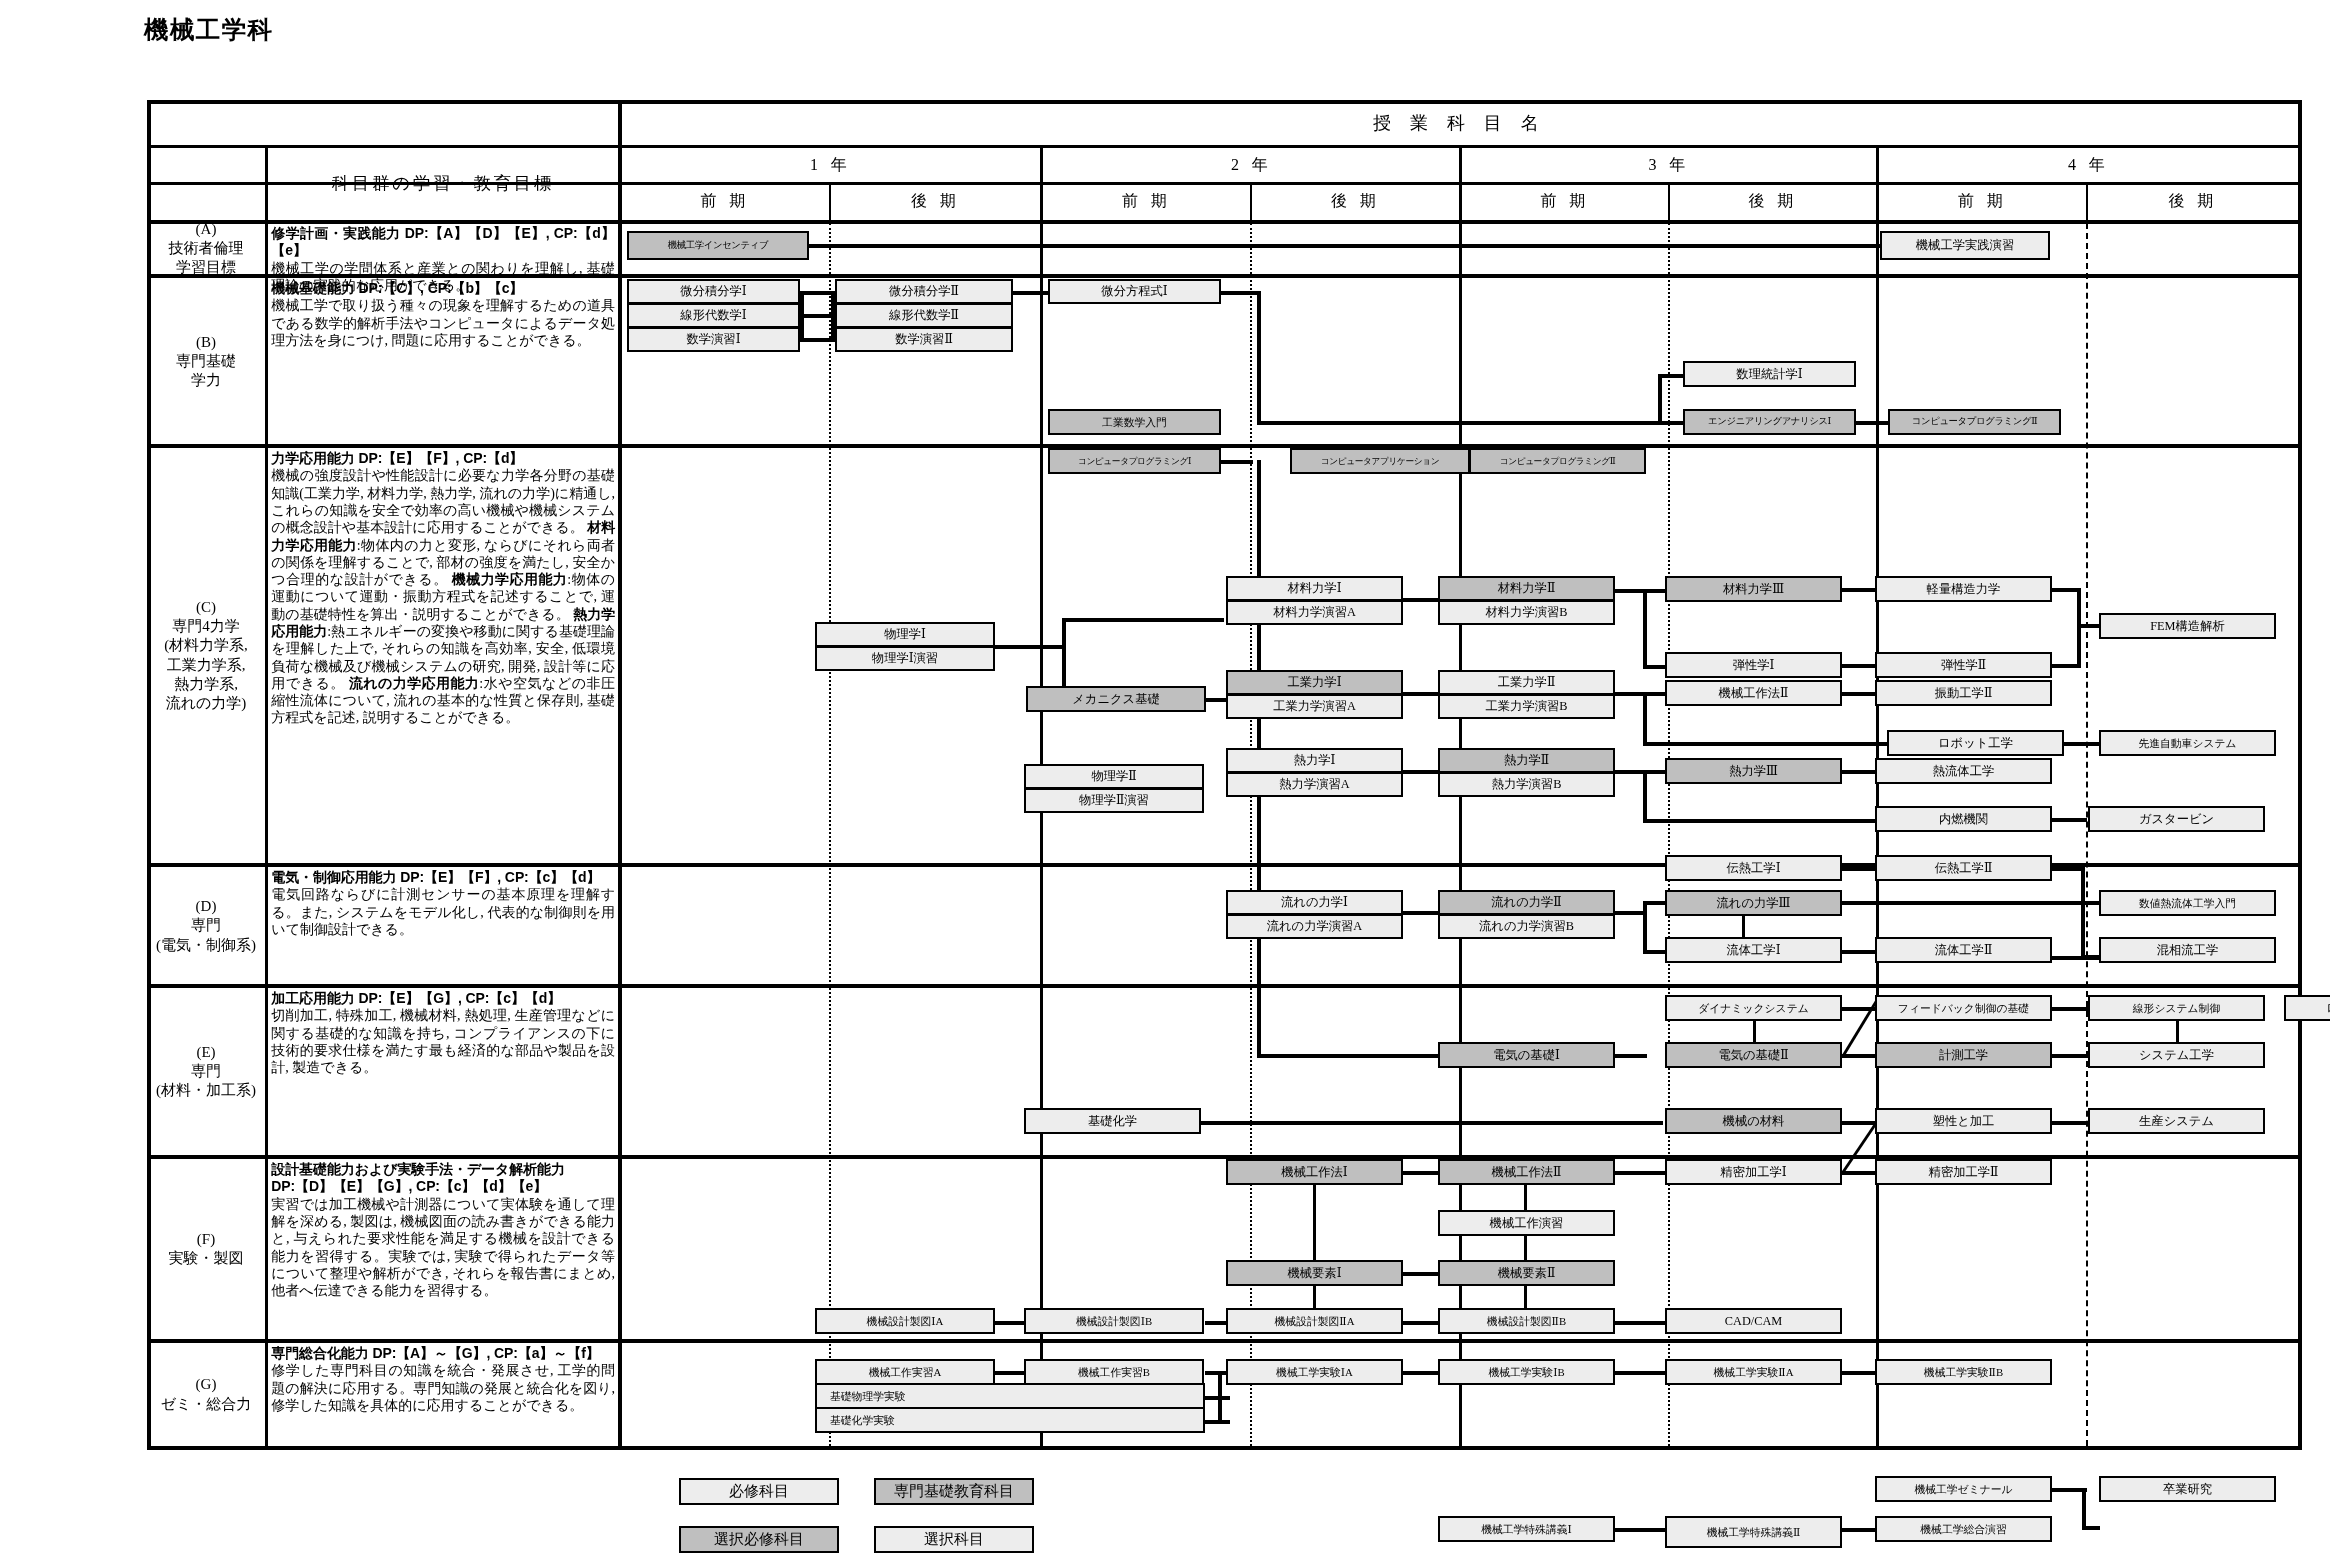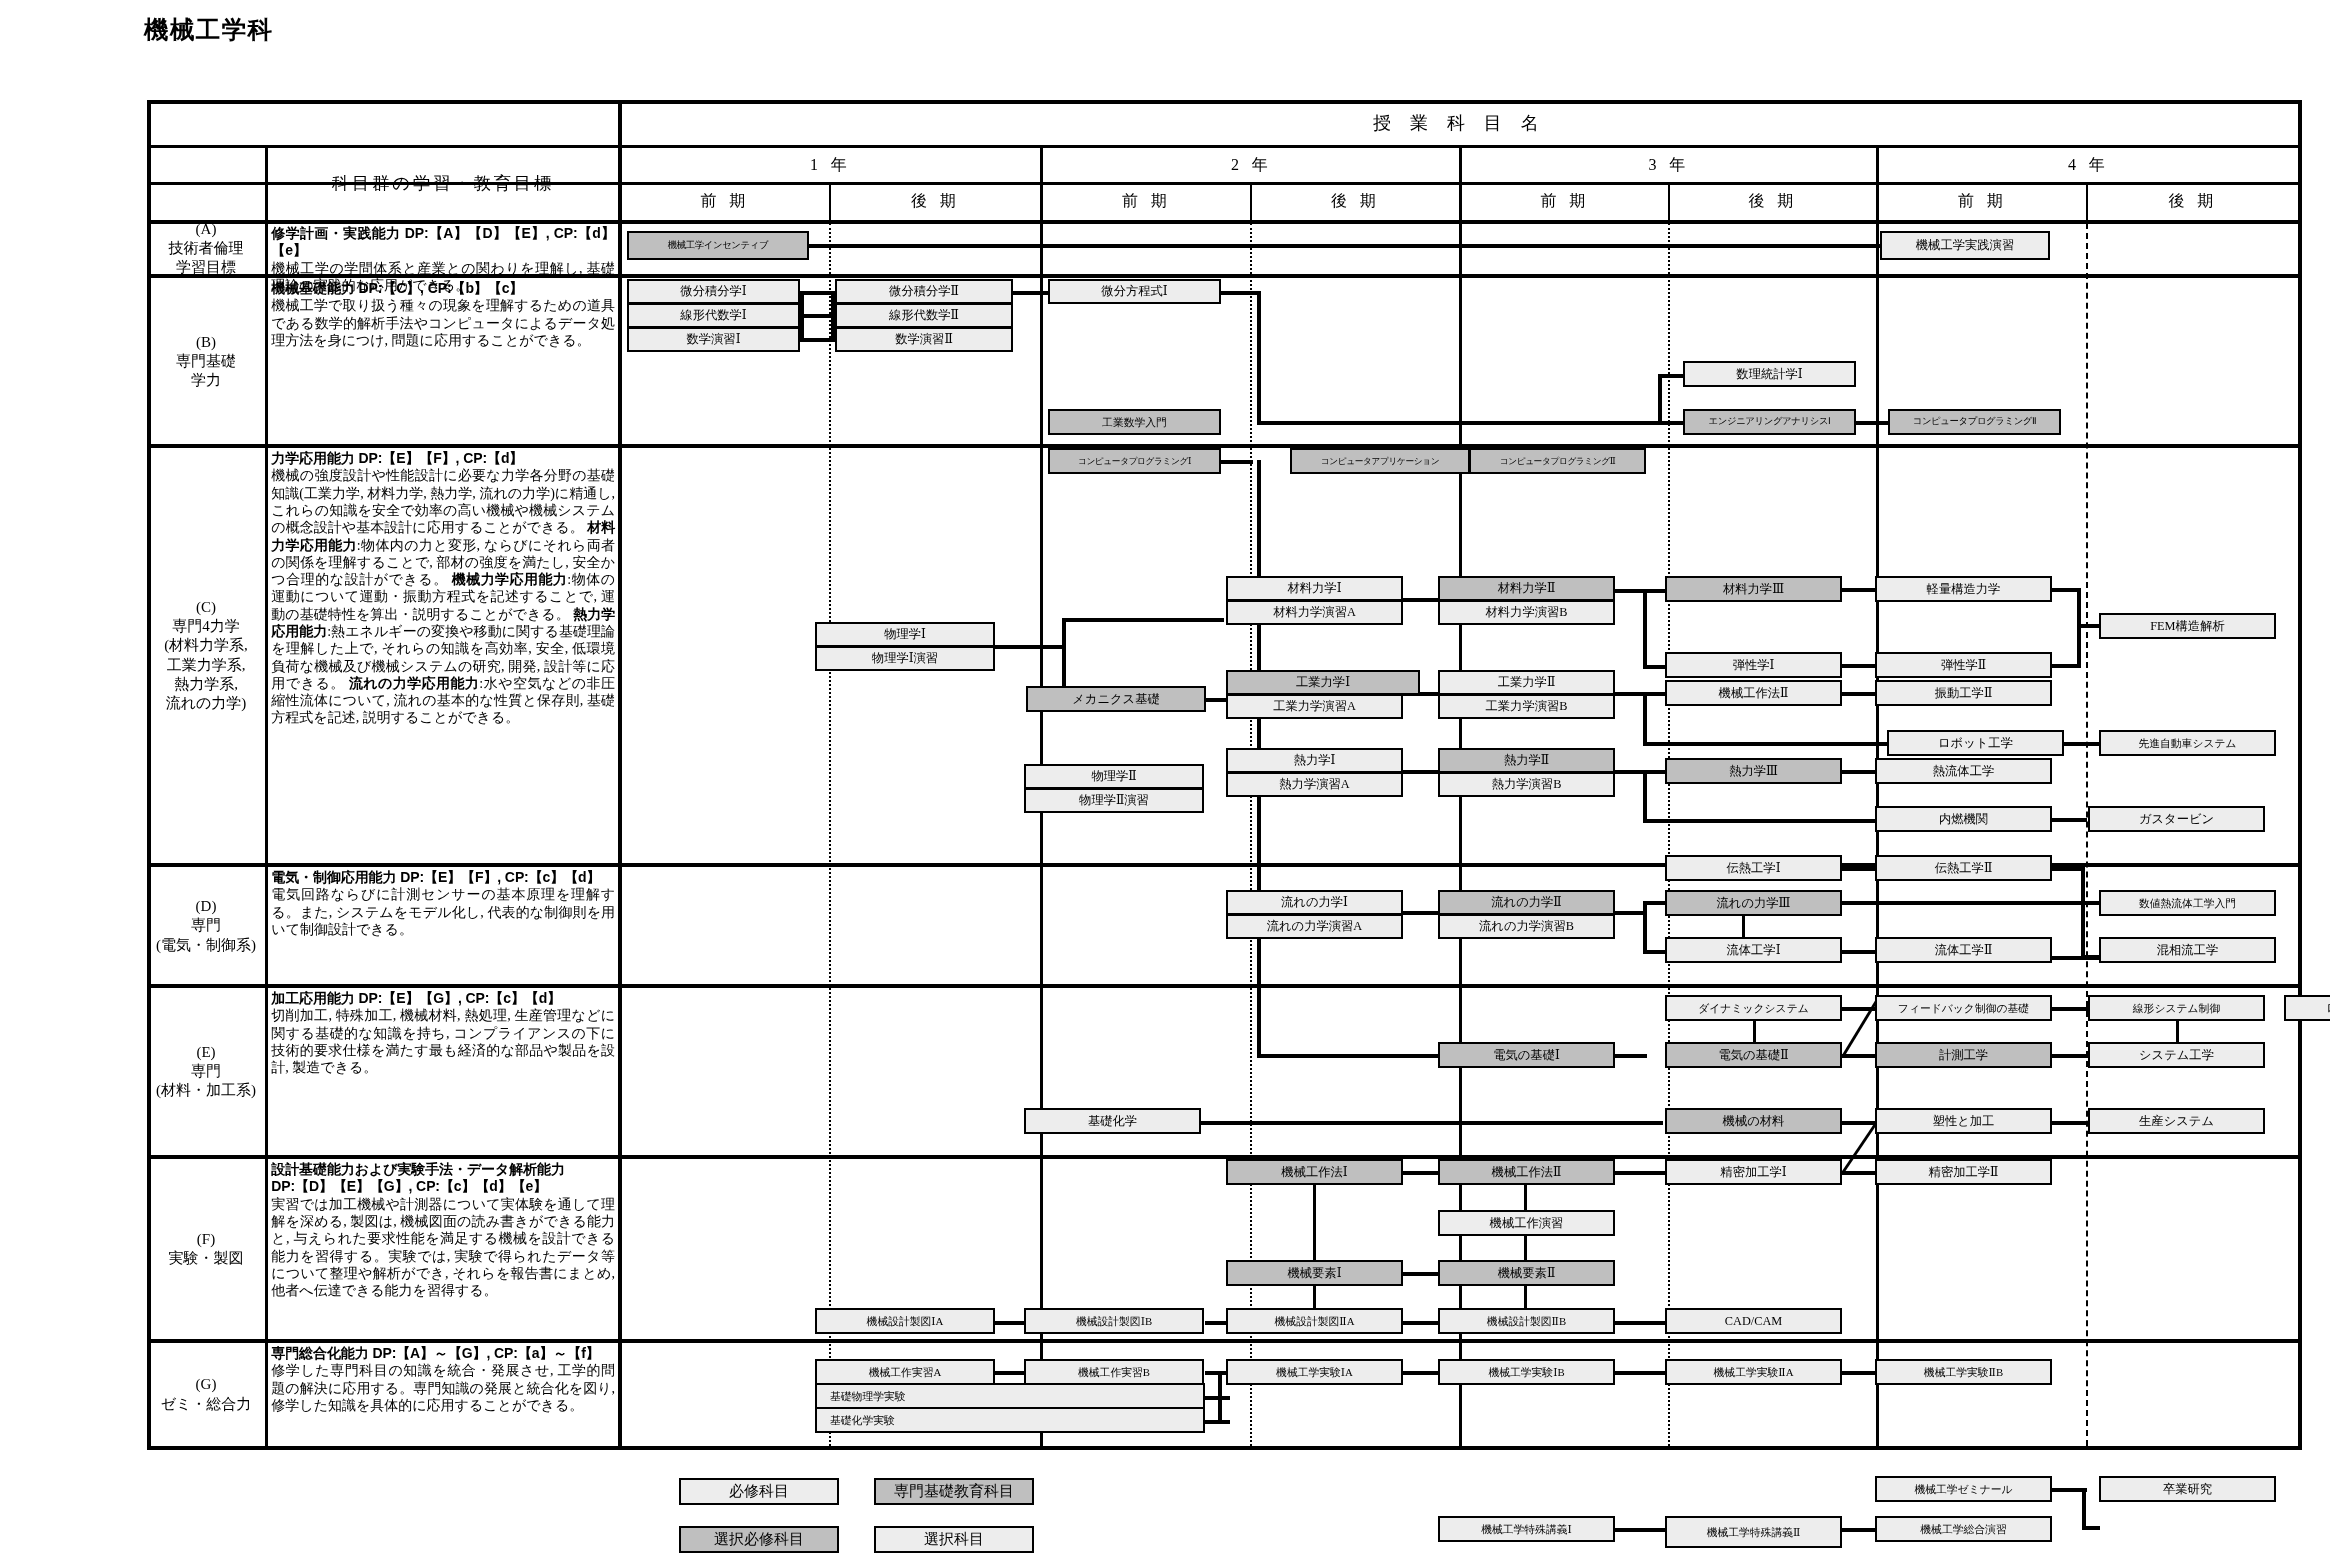--- a/index.html
+++ b/index.html
@@ -56,21 +56,21 @@
     text-align:center;line-height:1;
     font-size:13.7px;z-index:6;
     overflow:hidden;white-space:nowrap;
   }
   .req{background:#ededed;}      
   .sreq{background:#bfbfbf;}     
   .basic{background:#bfbfbf;}    
   .elec{background:#ededed;}     
   .f17{font-size:12.3px;}
   .f15{font-size:10.8px;}
-  .f13{font-size:9.4px;letter-spacing:-0.4px;font-family:Liberation Serif, serif;}
+  .f13{font-size:9.4px;letter-spacing:-0.4px;}
   .f12{font-size:8.7px;letter-spacing:-0.4px;}
 
   
   .conn{position:absolute;background:#000;z-index:2;}
   .diag{position:absolute;z-index:2;}
 
   
   .sep{position:absolute;width:0;border-left:2.2px dotted #000;z-index:1;}
   .dash4{position:absolute;width:0;border-left:2.9px dashed #000;z-index:1;}
 
@@ -278,21 +278,21 @@
   <div class="cbox req f17" style="left:1728px;top:476px;width:177px;height:26px;">軽量構造力学</div>
   <div class="cbox req f17" style="left:1518px;top:552px;width:177px;height:26px;">弾性学Ⅰ</div>
   <div class="conn" style="left:1695px;top:564px;width:33px;height:3.6px;"></div>
   <div class="cbox req f17" style="left:1728px;top:552px;width:177px;height:26px;">弾性学Ⅱ</div>
   <div class="conn" style="left:1905px;top:488px;width:29px;height:3.6px;"></div>
   <div class="conn" style="left:1905px;top:564px;width:29px;height:3.6px;"></div>
   <div class="conn" style="left:1930px;top:488px;width:3.6px;height:79px;"></div>
   <div class="conn" style="left:1930px;top:524px;width:21.7px;height:3.6px;"></div>
   <div class="cbox elec f17" style="left:1952px;top:513px;width:177px;height:26px;">FEM構造解析</div>
 
-  <div class="cbox sreq f17" style="left:1079px;top:570px;width:194px;height:25px;">工業力学Ⅰ</div>
+  <div class="cbox sreq f17" style="left:1079px;top:570px;width:177px;height:25px;">工業力学Ⅰ</div>
   <div class="cbox req f17" style="left:1079px;top:594px;width:177px;height:25px;">工業力学演習A</div>
   <div class="conn" style="left:1256px;top:592px;width:35px;height:3.6px;"></div>
   <div class="cbox req f17" style="left:1291px;top:570px;width:177px;height:25px;">工業力学Ⅱ</div>
   <div class="cbox req f17" style="left:1291px;top:594px;width:177px;height:25px;">工業力学演習B</div>
   <div class="conn" style="left:1468px;top:592px;width:32px;height:3.6px;"></div>
   <div class="conn" style="left:1496px;top:592px;width:3.6px;height:54px;"></div>
   <div class="conn" style="left:1496px;top:592px;width:21.7px;height:3.6px;"></div>
   <div class="conn" style="left:1496px;top:642px;width:244px;height:3.6px;"></div>
 
   <div class="cbox req f17" style="left:1518px;top:580px;width:177px;height:26px;">機械工作法Ⅱ</div>

